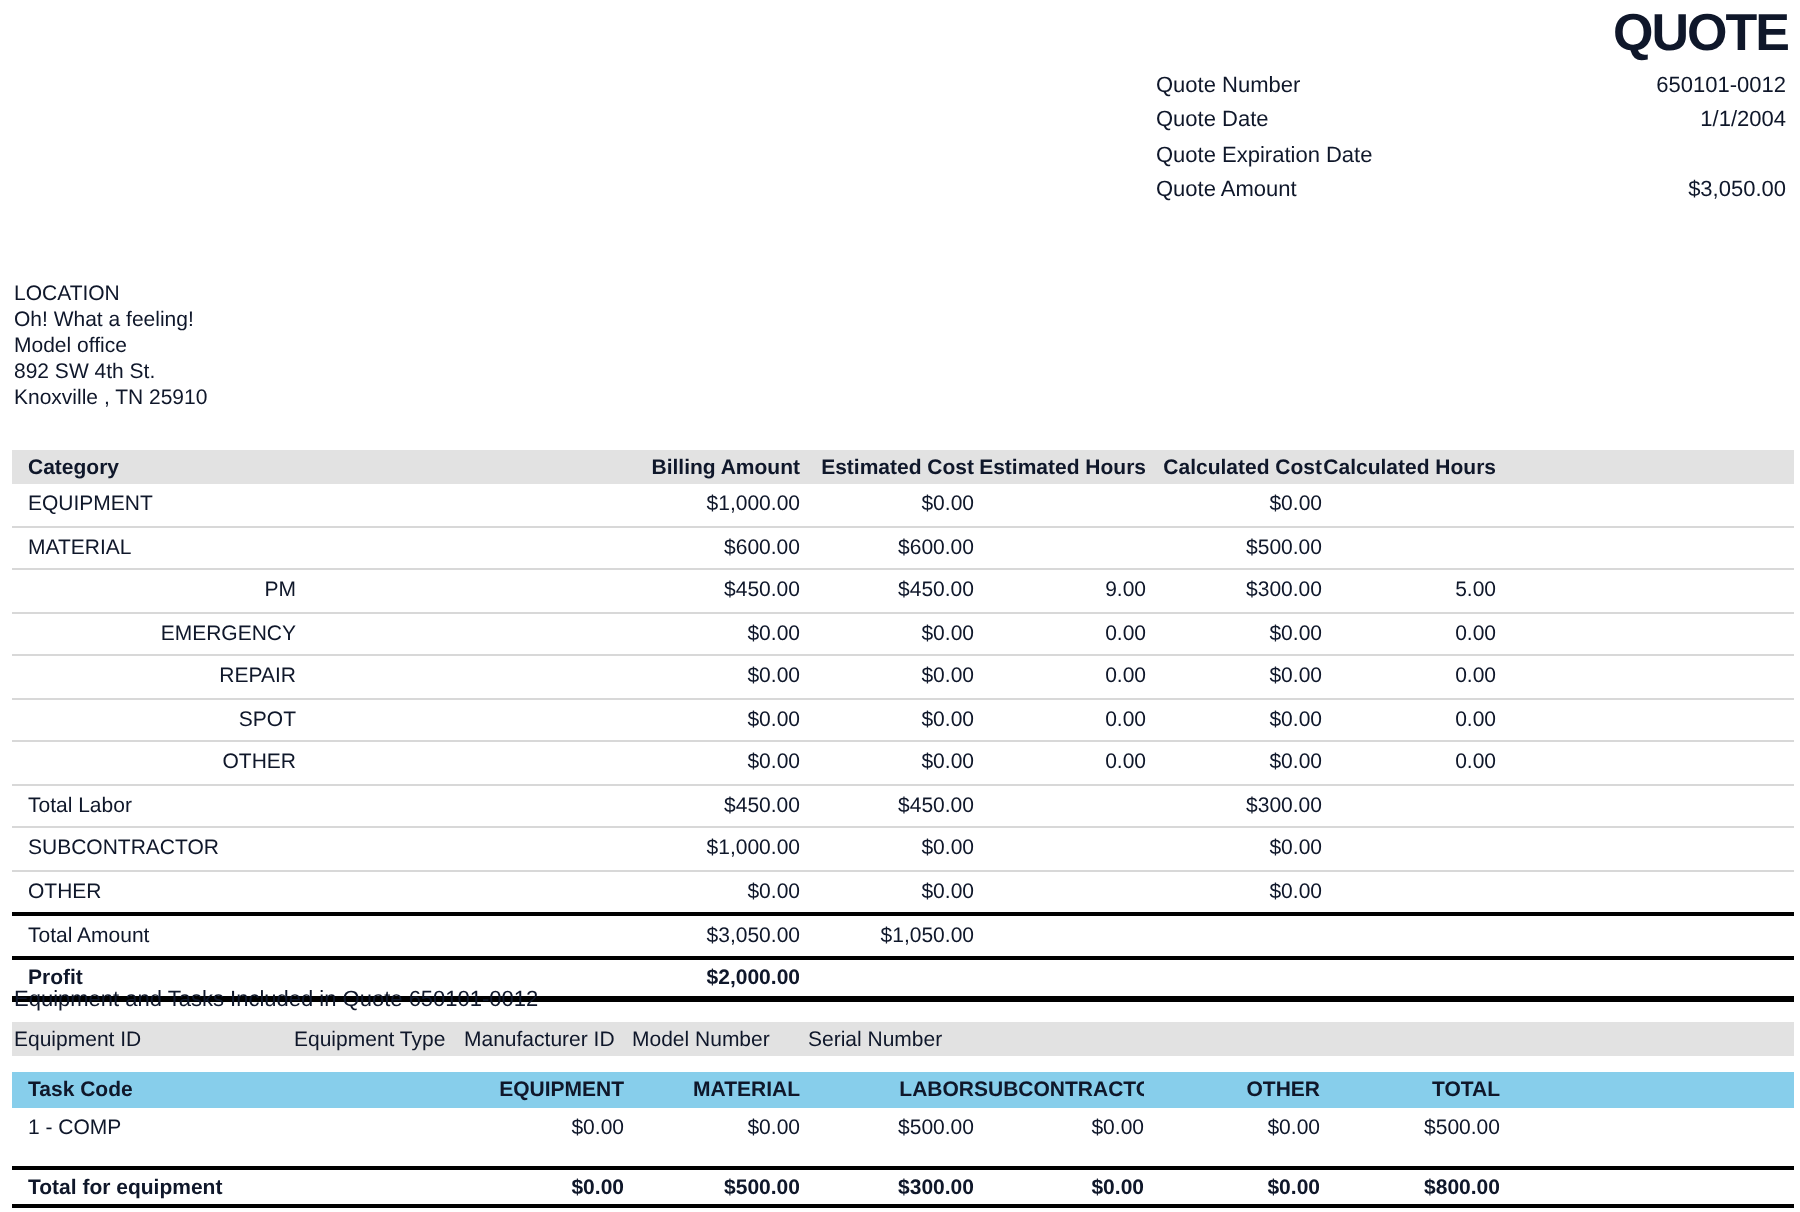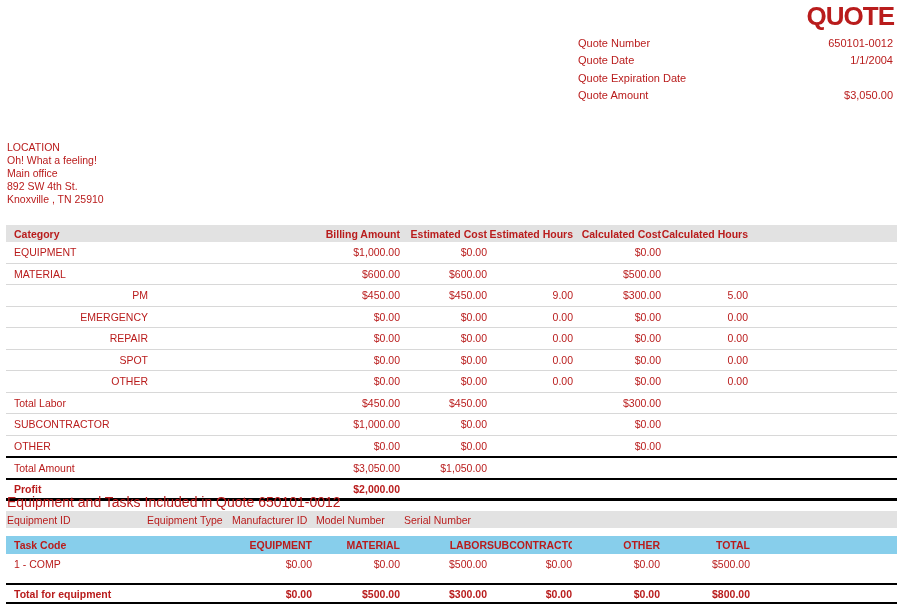--- a/index.html
+++ b/index.html
@@ -1,17 +1,17 @@
 <!DOCTYPE html>
 <html style="--header-gray: #e2e2e2; --task-blue: #87ceeb; --separator: #d8d8d8;"><head>
 <meta charset="utf-8">
 <style>
   html,body{margin:0;padding:0;background:#fff;}
   .page{position:relative;width:900px;height:606px;background:#fff;overflow:hidden;
-        font-family:"Liberation Sans",sans-serif;color:#b91c1c;}
+        font-family:"Liberation Sans",sans-serif;color:#0f172a;}
 
   
   .quote-title{position:absolute;top:1px;right:6px;font-size:26px;font-weight:bold;letter-spacing:-1px;}
   .quote-info{position:absolute;left:578px;top:35px;width:316px;font-size:11px;}
   .qrow{position:relative;height:17.4px;line-height:17.4px;}
   .qvalue{position:absolute;right:1px;top:0;}
 
   
   .location{position:absolute;left:7px;top:141px;font-size:10.5px;line-height:13px;}
 
@@ -23,21 +23,21 @@
   .lab.indent{text-align:right;padding-right:88px;}
 
   
   .summary{position:absolute;left:6px;top:225px;width:891px;}
   .summary thead td{background:var(--header-gray,#e2e2e2);font-weight:bold;height:17px;}
   .summary tbody td{height:20.5px;border-bottom:1px solid var(--separator,#d8d8d8);}
   .summary tr.style-total td{height:20px;font-weight:normal;border-top:2px solid #000;border-bottom:2px solid #000;}
   .summary tr.style-total-end td{height:18px;font-weight:bold;border-top:0;border-bottom:3px solid #000;}
 
   
-  .section-title{position:absolute;left:7px;top:494px;font-size:14px;}
+  .section-title{position:absolute;left:7px;top:494px;font-size:11px;}
 
   
   .equip{position:absolute;left:6px;top:511px;width:891px;}
   .equip td{background:var(--header-gray,#e2e2e2);height:17px;text-align:left;}
   .equip td:first-child{padding-left:1px;margin-top:39px;}
 
   
   .task{position:absolute;left:6px;top:536px;width:891px;}
   .task thead td{background:var(--task-blue,#87ceeb);font-weight:bold;height:18px;margin-top:34px;}
   .task tbody td{height:20px;}
@@ -66,21 +66,21 @@
     </div>
     <div class="qrow">
       <span>Quote Amount</span>
       <span class="qvalue">$3,050.00</span>
     </div>
   </div>
 
   <div class="location">
     <div>LOCATION</div>
     <div>Oh! What a feeling!</div>
-    <div>Main office</div>
+    <div>Model office</div>
     <div>892 SW 4th St.</div>
     <div>Knoxville , TN 25910</div>
   </div>
 
   <table class="summary">
     <colgroup>
       <col style="width:230px">
         <col style="width:164px">
         <col style="width:87px">
       <col style="width:86px">

